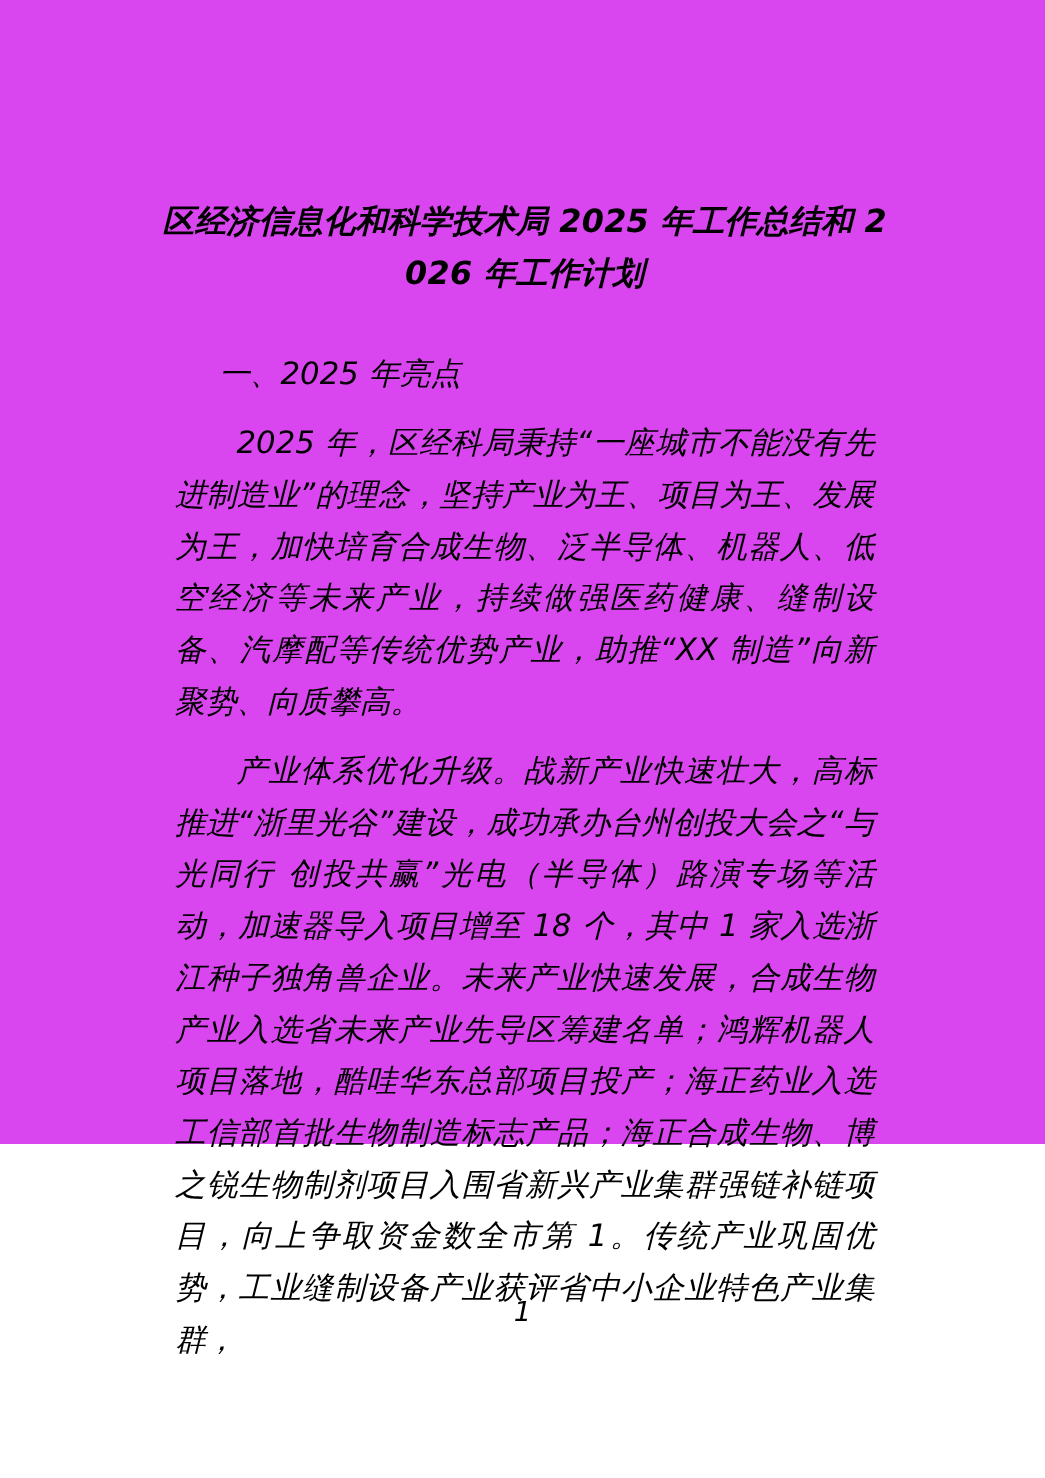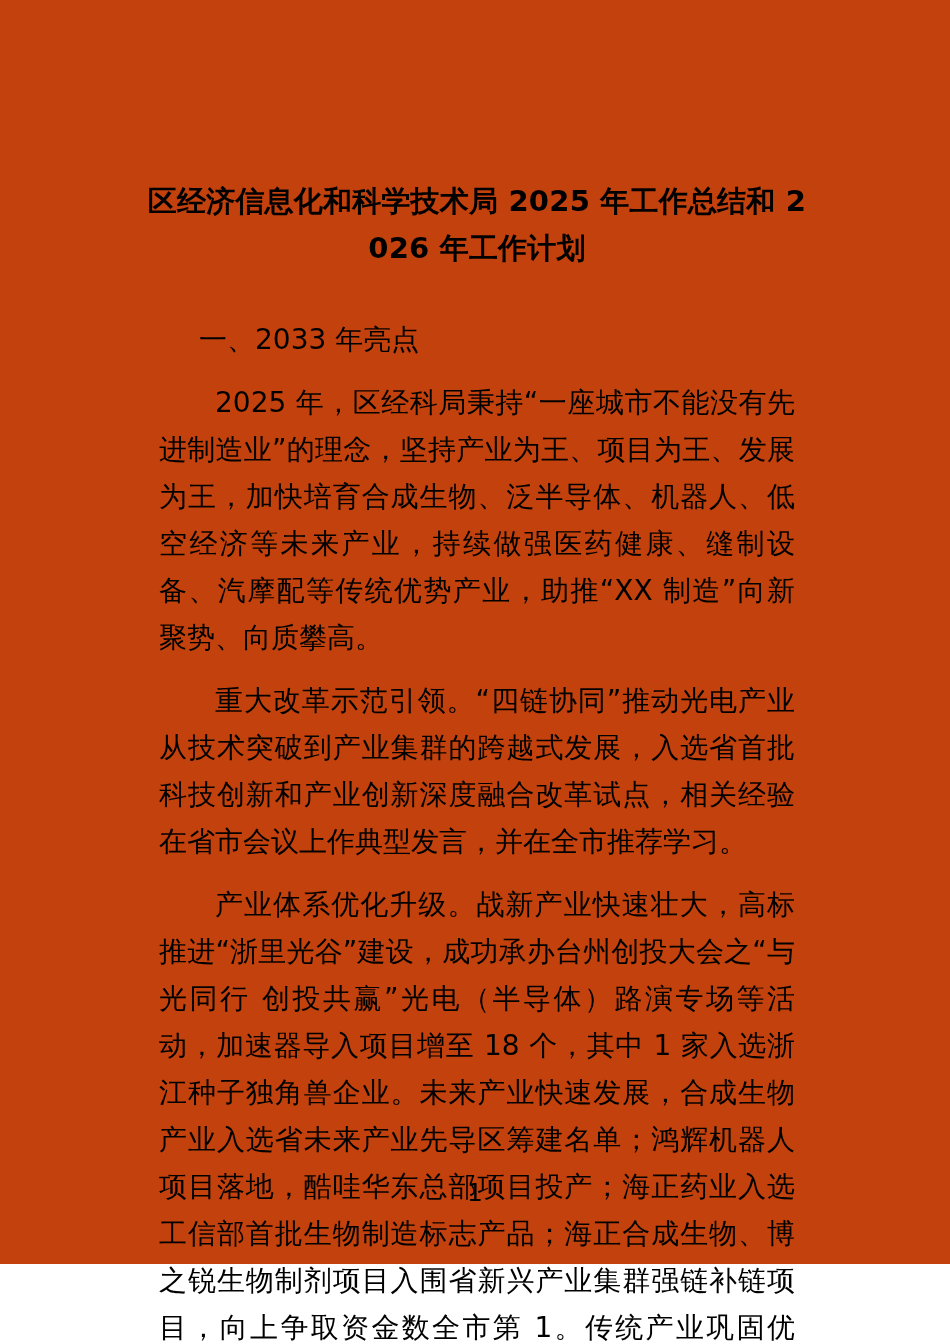--- a/index.html
+++ b/index.html
@@ -15,22 +15,23 @@
     font-family: "DejaVu Sans", "Liberation Sans", sans-serif;
     color: #000000;
     overflow: hidden;
   }
 
   .page {
     position: absolute;
     left: 0;
     top: 0;
     width: 950px;
-    height: 1264px;
-    background: #c2410c;
+    height: 1040px;
+    background: #d946ef;
+    font-style: italic;
   }
 
   .doc-body {
     position: absolute;
     left: 143px;
     top: 178px;
     width: 668px;
   }
 
   .doc-title {
@@ -90,25 +91,24 @@
 <body>
 
 <div class="page">
 
   <div class="doc-body">
 
     <h1 class="doc-title" id="title-el">区经济信息化和科学技术局 2025 年工作总结和 2026 年工作计划</h1>
 
     <div class="spacer-after-title"></div>
 
-    <h2 class="section-heading">一、2033 年亮点</h2>
+    <h2 class="section-heading">一、2025 年亮点</h2>
 
     <p class="para">2025 年，区经科局秉持“一座城市不能没有先进制造业”的理念，坚持产业为王、项目为王、发展为王，加快培育合成生物、泛半导体、机器人、低空经济等未来产业，持续做强医药健康、缝制设备、汽摩配等传统优势产业，助推“XX 制造”向新聚势、向质攀高。</p>
 
-    <p class="para">重大改革示范引领。“四链协同”推动光电产业从技术突破到产业集群的跨越式发展，入选省首批科技创新和产业创新深度融合改革试点，相关经验在省市会议上作典型发言，并在全市推荐学习。</p>
 
     <p class="para last-line-natural">产业体系优化升级。战新产业快速壮大，高标推进“浙里光谷”建设，成功承办台州创投大会之“与光同行 创投共赢”光电（半导体）路演专场等活动，加速器导入项目增至 18 个，其中 1 家入选浙江种子独角兽企业。未来产业快速发展，合成生物产业入选省未来产业先导区筹建名单；鸿辉机器人项目落地，酷哇华东总部项目投产；海正药业入选工信部首批生物制造标志产品；海正合成生物、博之锐生物制剂项目入围省新兴产业集群强链补链项目，向上争取资金数全市第 1。传统产业巩固优势，工业缝制设备产业获评省中小企业特色产业集群，</p>
 
   </div>
 
   <div class="page-number">1</div>
 
 </div>
 
 </body></html>

